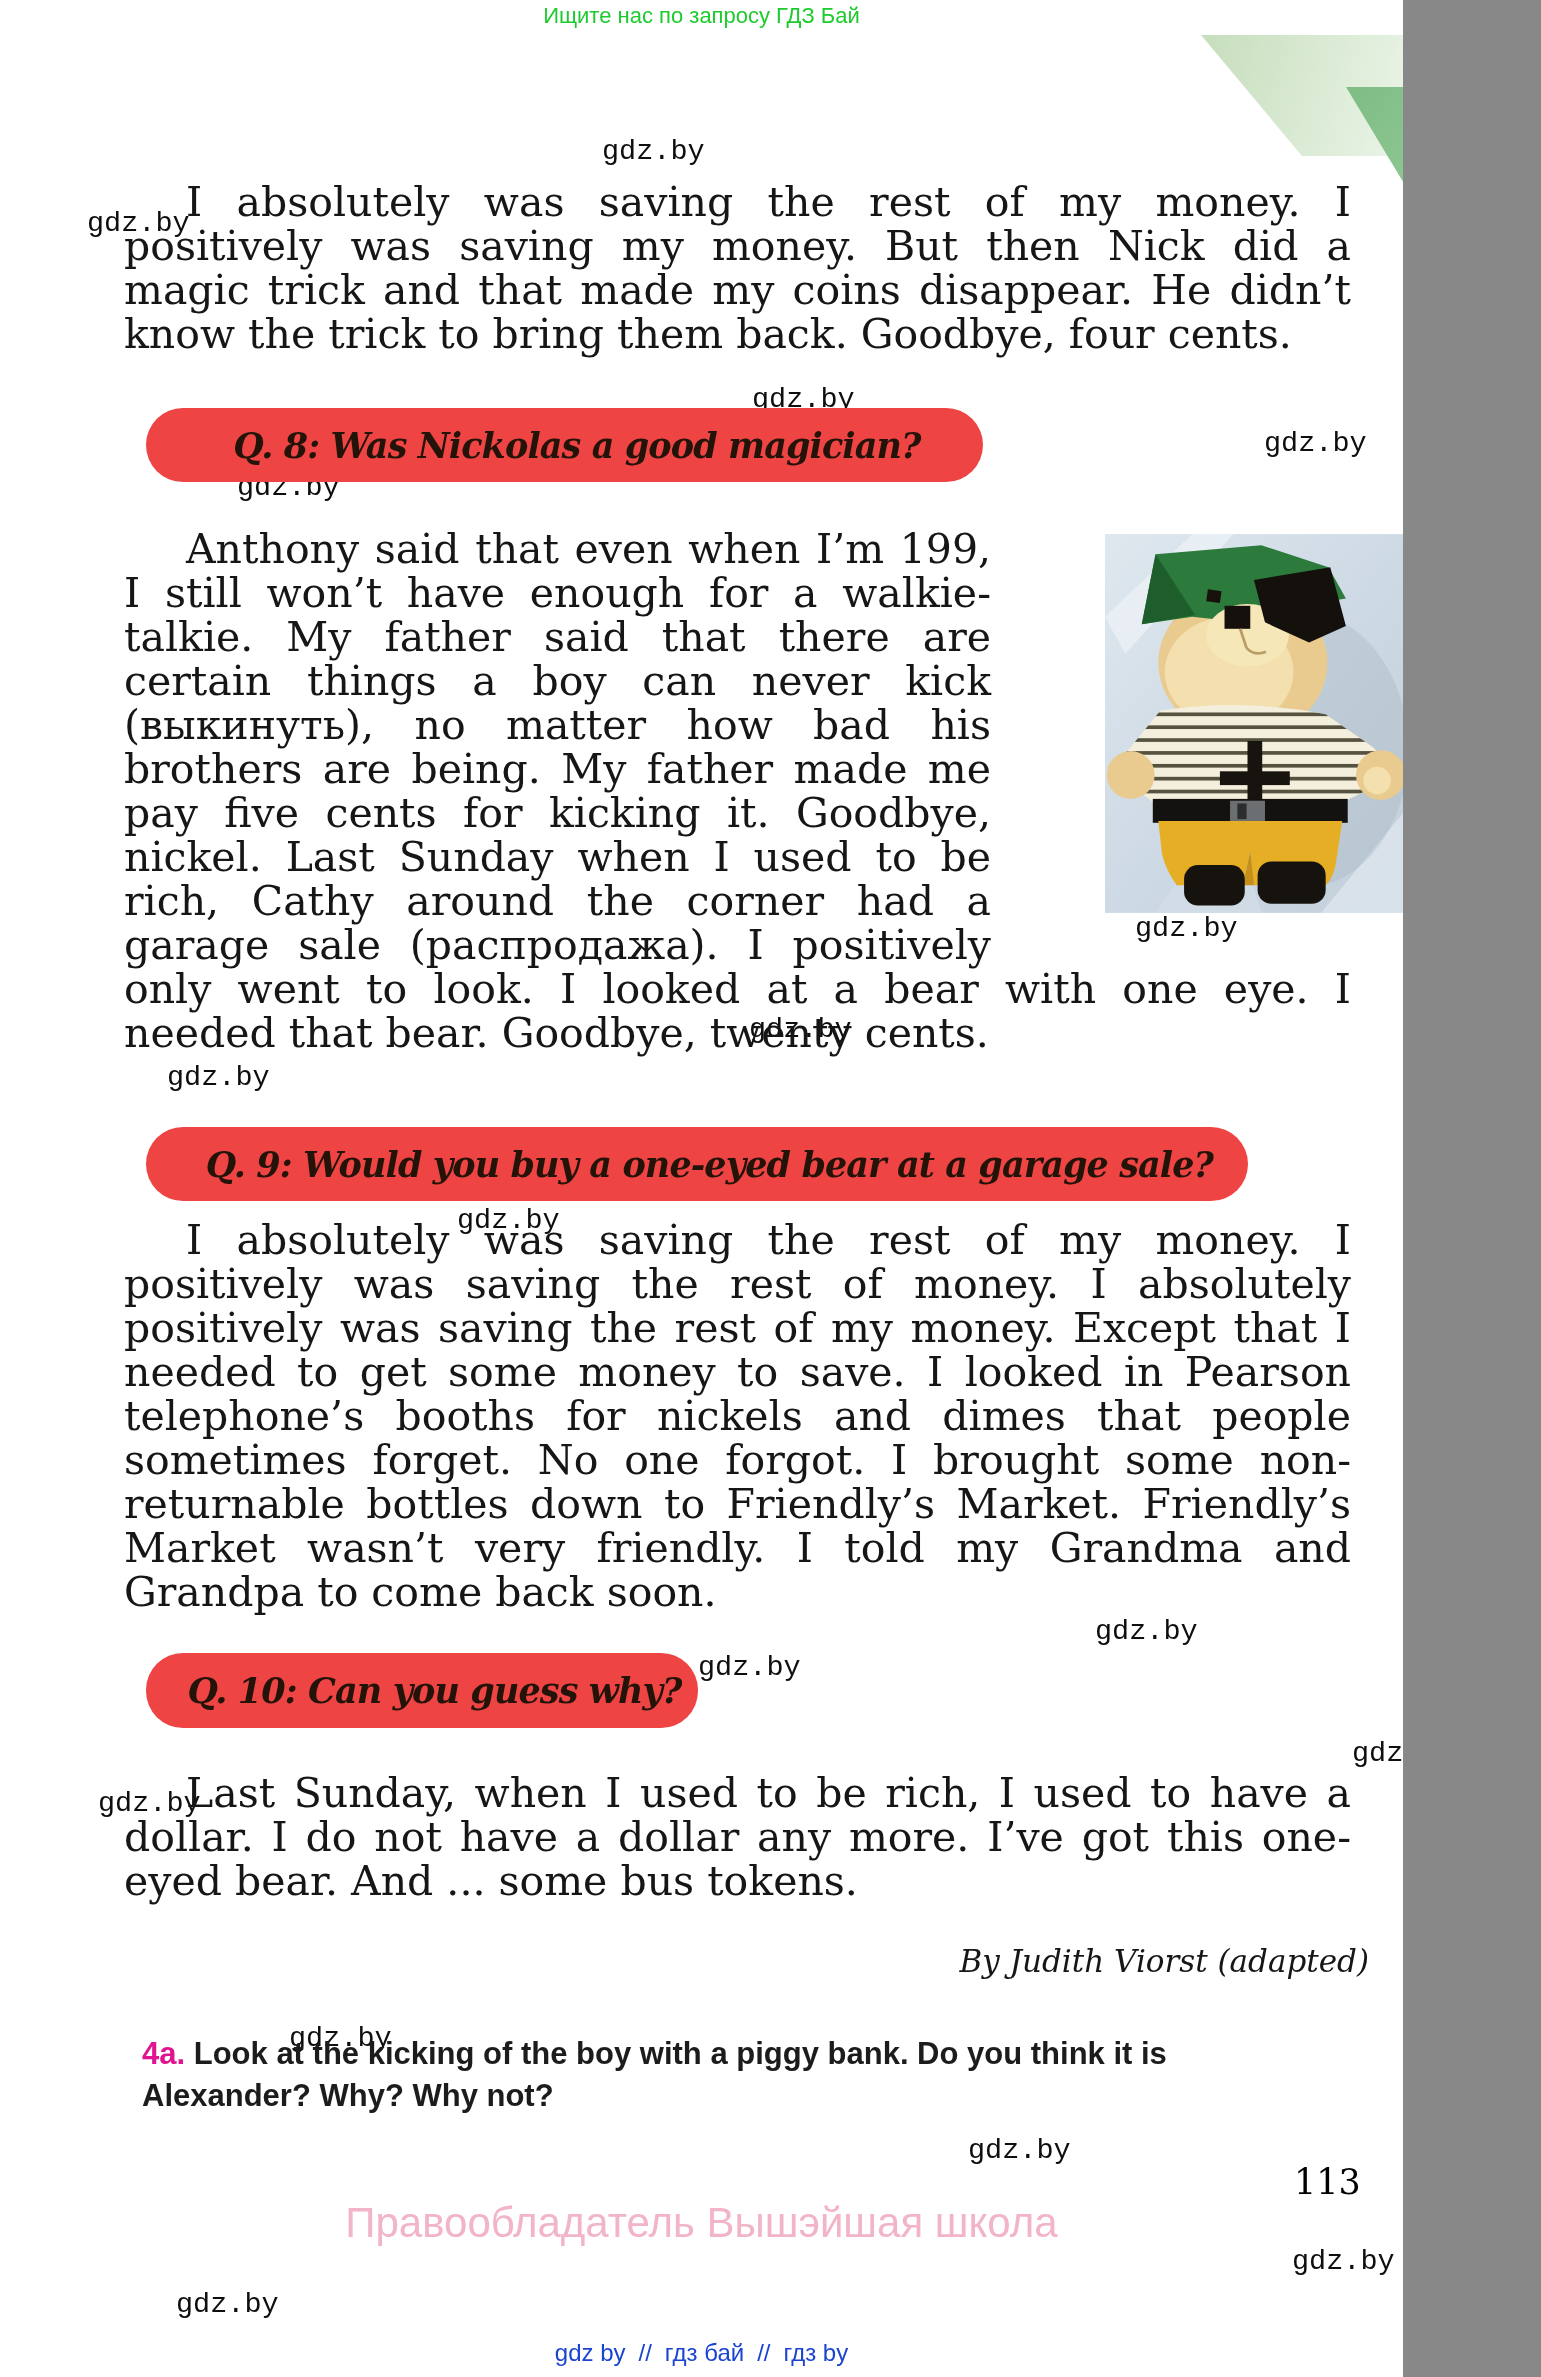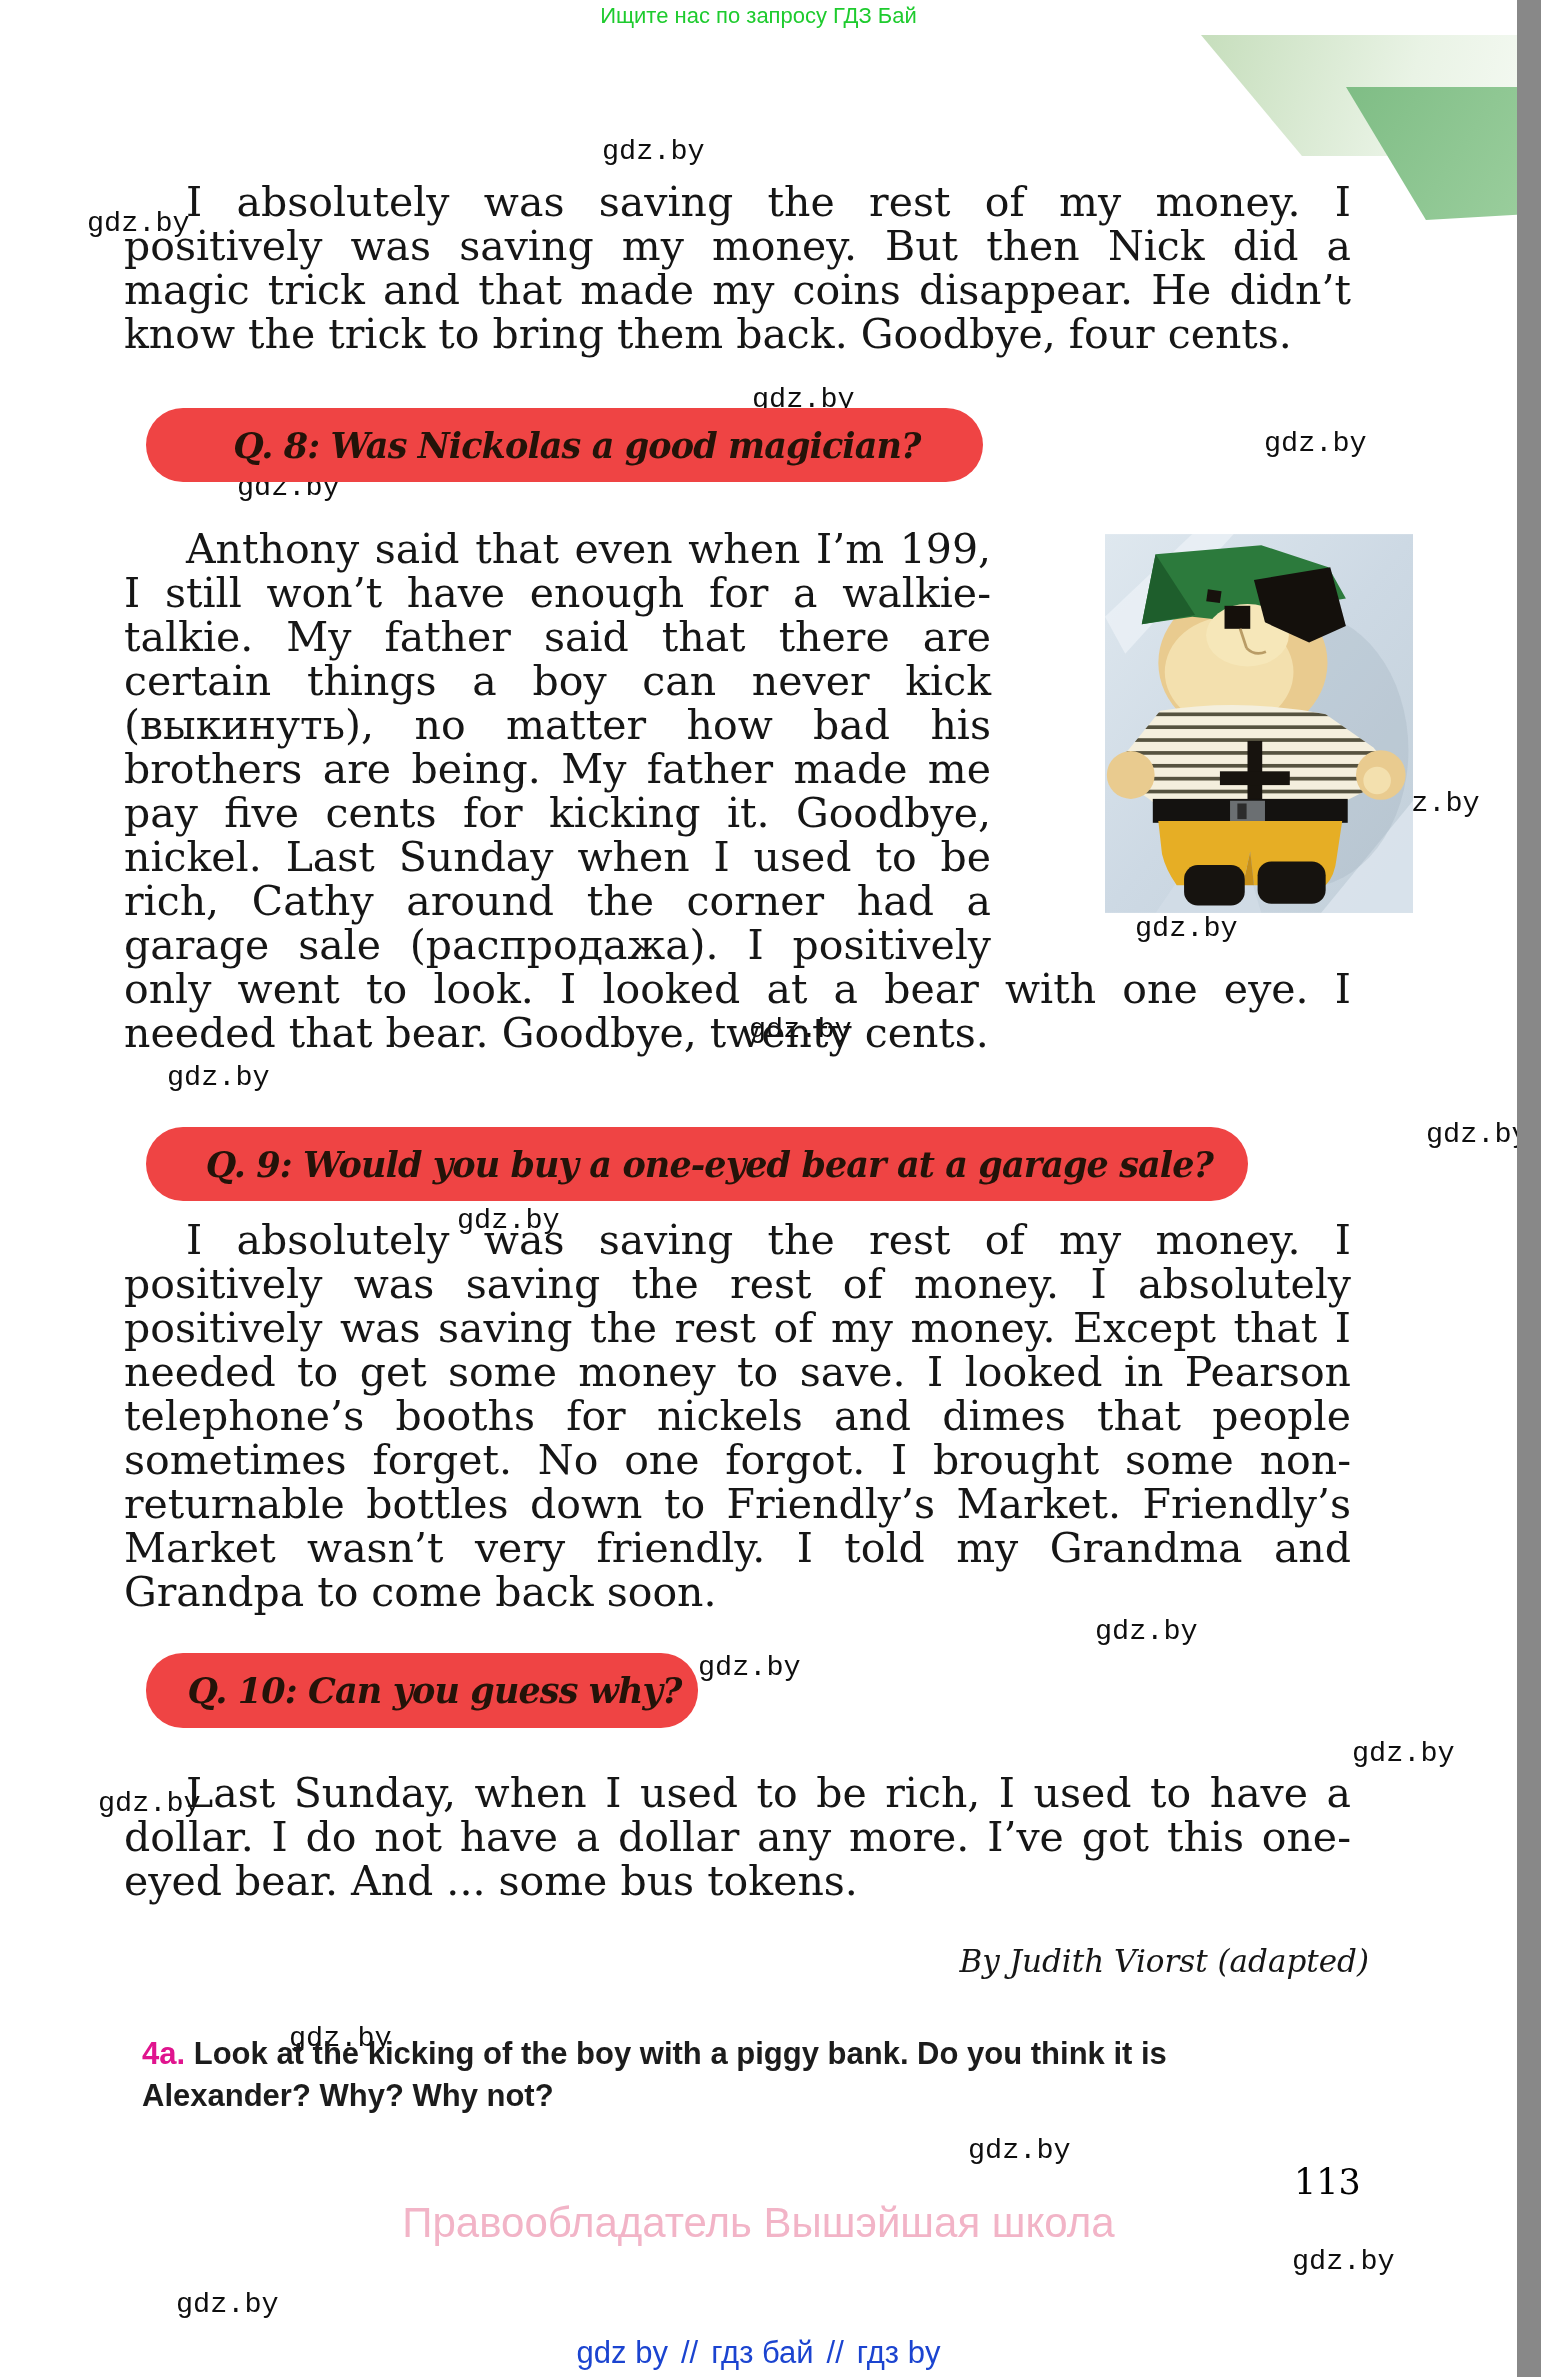--- a/index.html
+++ b/index.html
@@ -1,17 +1,17 @@
 <!DOCTYPE html>
 <html style="font-size:14.7px"><head>
 <meta charset="utf-8">
 <style>
   html,body{margin:0;padding:0;background:#888;}
   .page{
-    position:relative; width:1517px; height:2377px; background:#ffffff;
+    position:relative; width:1403px; height:2377px; background:#ffffff;
     overflow:hidden; font-family:"DejaVu Serif", serif; color:#1b1b1b;
   }
   
   .promo{
     position:absolute; top:1.8px; left:0; width:100%; text-align:center;
     font-family:"Liberation Sans", sans-serif; font-size:22px; line-height:27.6px;
     color:#1ecb2e; font-weight:500;
   }
   
   .ribbon-light{
@@ -63,21 +63,21 @@
     position:absolute; left:1294px; top:2164px; font-size:35px; line-height:37px;
     color:#000000;
   }
   .copyright{
     position:absolute; left:0; top:2200px; width:100%; text-align:center;
     font-family:"Liberation Sans", sans-serif; font-size:42px; line-height:46px;
     color:#f2b4c7;
   }
   .footer-links{
     position:absolute; left:0; top:2339px; width:100%; text-align:center;
-    font-family:"Liberation Sans", sans-serif; font-size:31px; line-height:27.6px;
+    font-family:"Liberation Sans", sans-serif; font-size:24px; line-height:27.6px;
     color:#1b44d0;
   }
   .footer-links .sep{ margin:0 13px; }
 </style>
 </head>
 <body>
 
 <div class="page">
 
   <div class="promo">Ищите нас по запросу ГДЗ Бай</div>

